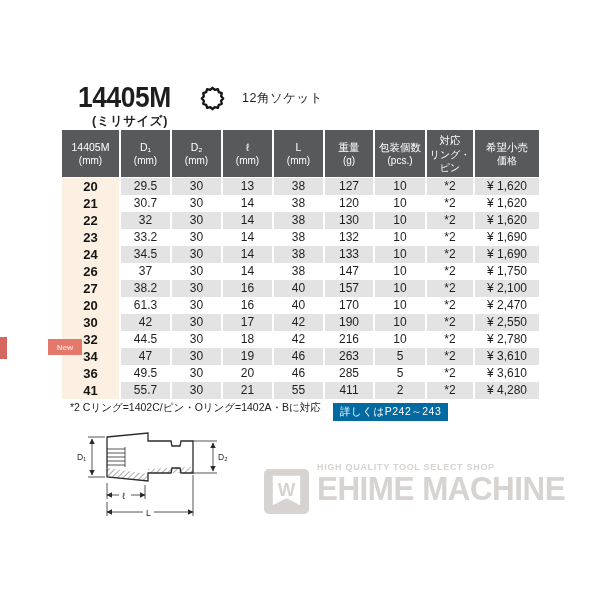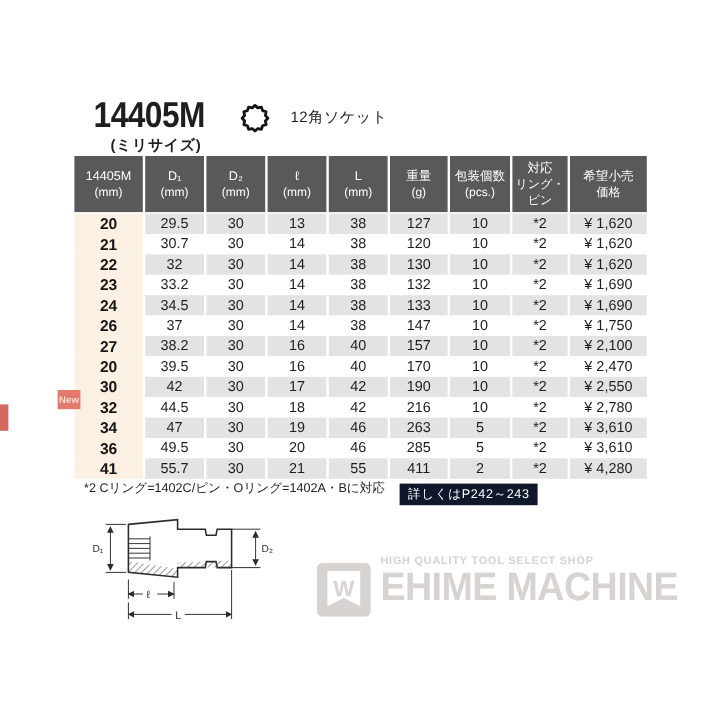--- a/index.html
+++ b/index.html
@@ -24,26 +24,26 @@
   th:last-child{border-right:none}
   td{
     font-size:12px;text-align:center;height:17px;padding:0;
     border-right:2px solid #fff;background:#fff;vertical-align:middle;
   }
   td:last-child{border-right:none}
   tr.alt td{background:#e3e3e4}
   td.size-col,tr.alt td.size-col{background:#fbf0e2;font-weight:700;font-size:13px;color:#141414}
   
   .new-badge{
-    position:absolute;left:48px;top:325px;width:19px;height:16px;background:#e4796b;
+    position:absolute;left:48px;top:339px;width:34px;height:16px;background:#e4796b;
     color:#fad8d1;font-size:8px;font-weight:700;display:flex;align-items:center;justify-content:center;
   }
   .edge-marker{position:absolute;left:0;top:337px;width:7px;height:22px;background:#d5685e}
   .detail-badge{
-    position:absolute;left:333px;top:403px;background:#0f172a;color:#fff;
+    position:absolute;left:333px;top:403px;background:#0369a1;color:#fff;
     font-size:10.5px;padding:2px 7px;letter-spacing:.5px;
   }
   
   .footnotes{position:absolute;left:70px;top:399px;font-size:10.5px;line-height:16px;color:#222}
   .footnotes p{margin:0}
   
   .diagram{position:absolute;left:76px;top:428px}
   
   .logo{position:absolute;left:264px;top:460px;display:flex;gap:8px;color:#d6d3d1}
   .logo-mark{margin-top:9px}
@@ -192,21 +192,21 @@
           <td>30</td>
           <td>16</td>
           <td>40</td>
           <td>157</td>
           <td>10</td>
           <td>*2</td>
           <td>¥ 2,100</td>
         </tr>
         <tr>
           <td class="size-col">20</td>
-          <td>39.5</td>
+          <td>61.3</td>
           <td>30</td>
           <td>16</td>
           <td>40</td>
           <td>170</td>
           <td>10</td>
           <td>*2</td>
           <td>¥ 2,470</td>
         </tr>
         <tr class="alt">
           <td class="size-col">30</td>

